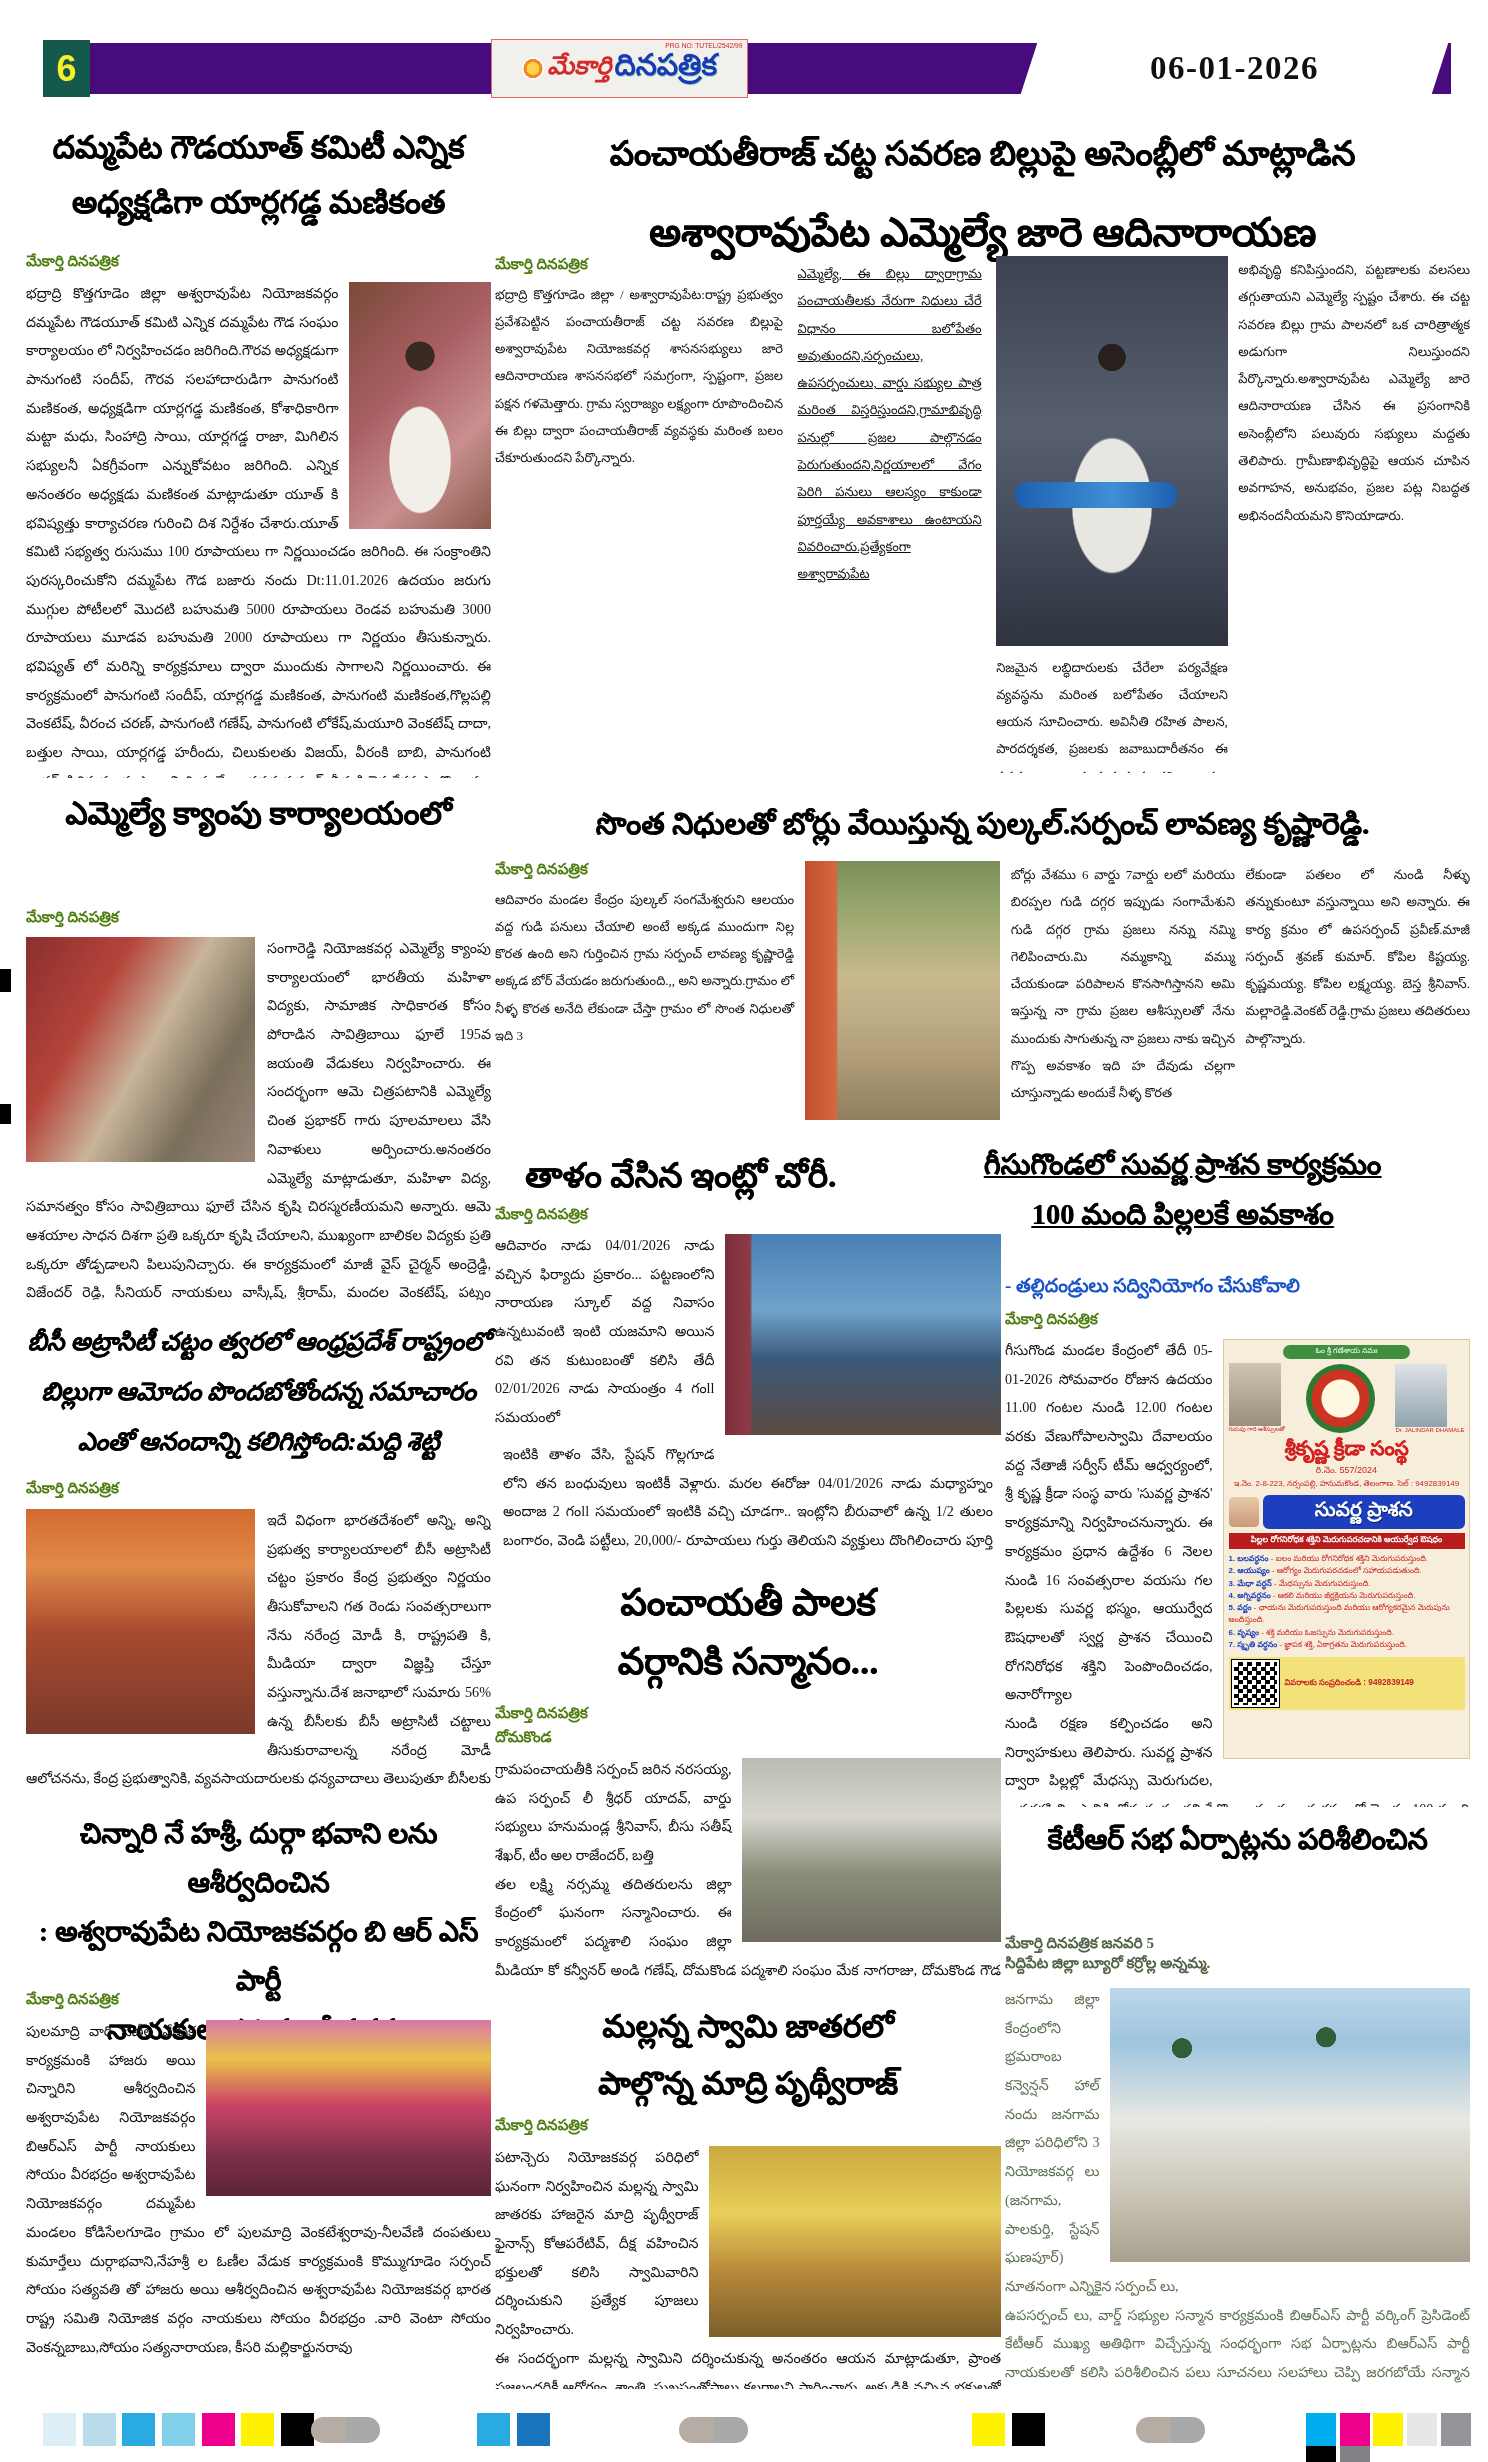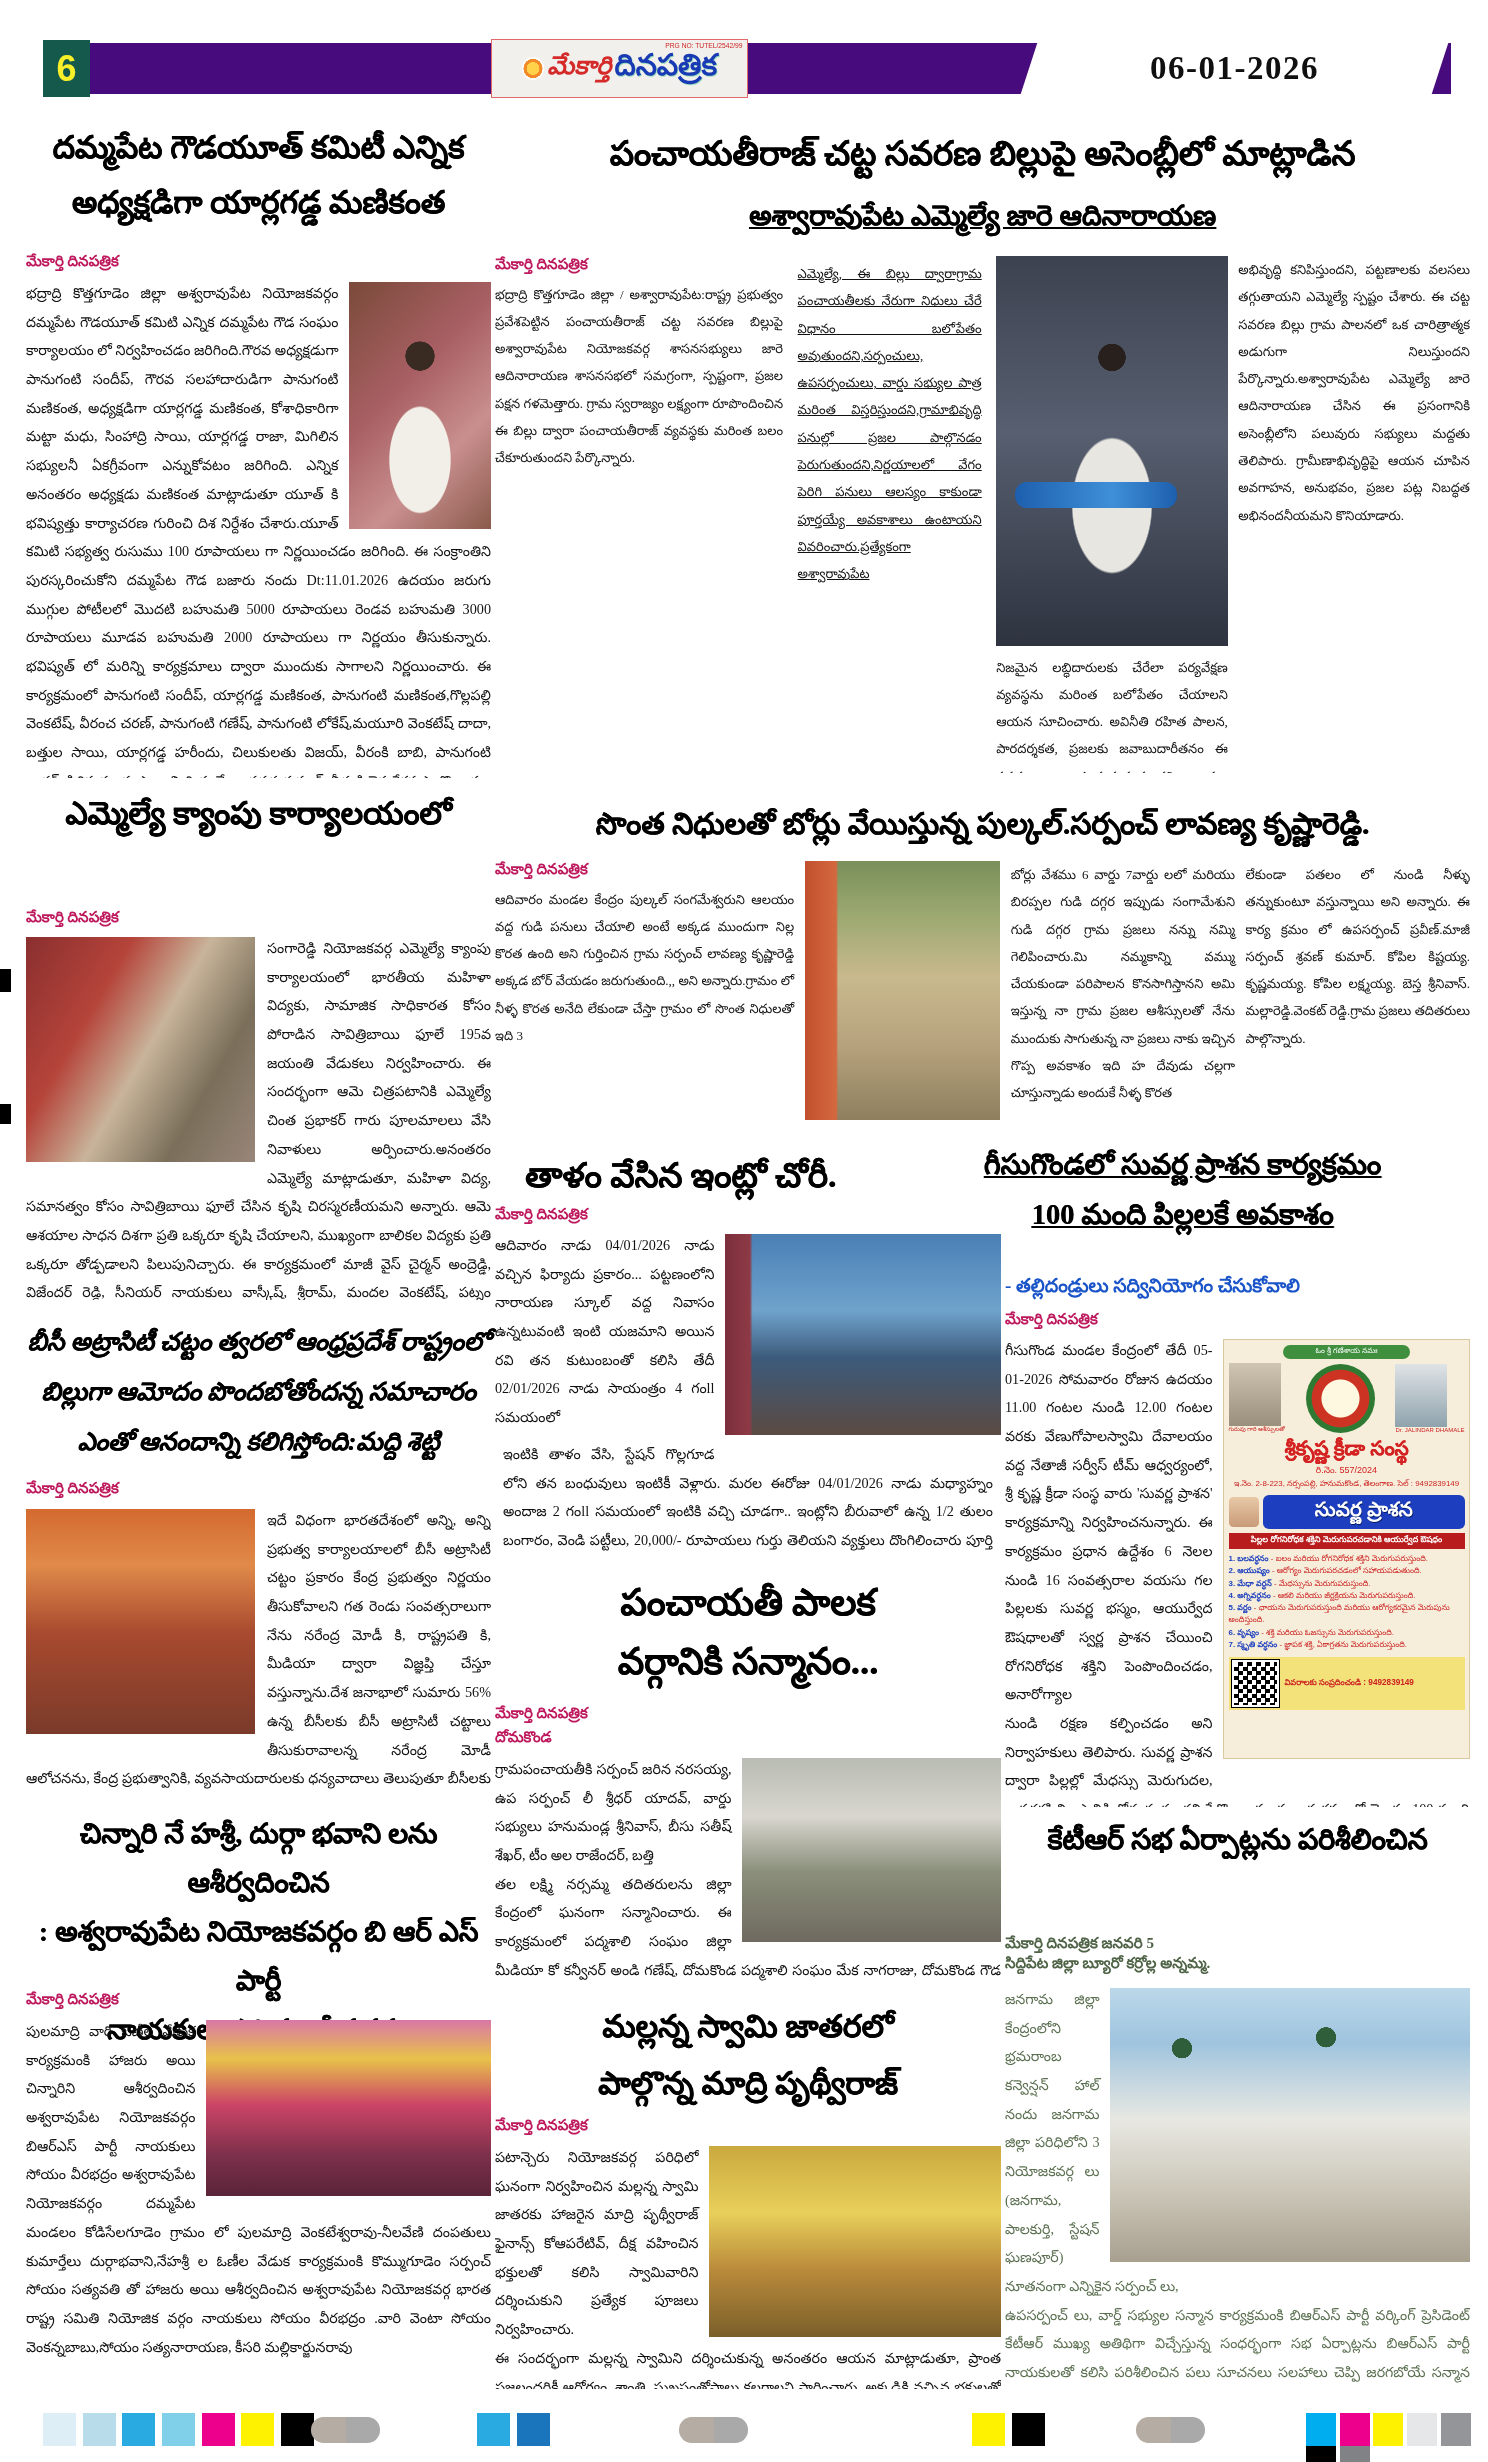--- a/index.html
+++ b/index.html
@@ -20,21 +20,21 @@
      box-shadow:0 0 0 1.5px #fff inset;}
   .logo-script{color:#d42a2a;font-size:25.5px;font-weight:bold;font-style:italic;}
   .logo-main{color:#1a3ab5;font-size:30px;font-weight:bold;text-shadow:0.7px 0.7px 0 #9db;}
   .date-box{left:1029px;top:43px;width:411px;height:51px;background:#ffffff;transform:skewX(-18deg);
      display:flex;align-items:center;justify-content:center;}
   .date-text{transform:skewX(18deg);font-size:33px;font-weight:bold;letter-spacing:1.5px;}
 
   
   .headline{font-weight:bold;color:#000;text-align:center;line-height:1.75;
      text-shadow:0.4px 0 0 #000;}
-  .dateline{font-weight:bold;font-size:15px;color:#be185d;}
+  .dateline{font-weight:bold;font-size:15px;color:#4d7c0f;}
   .body-text{font-size:14.2px;line-height:2.02;text-align:justify;}
   .col-text{font-size:13px;line-height:2.1;text-align:justify;}
   .cols{display:flex;}
 
   
   .photo{background:#9a9a9a;}
   .ph-portrait{width:142px;height:247px;float:right;margin:3px 0 6px 10.5px;
      background:radial-gradient(ellipse 52px 90px at 50% 72%,#f2efe8 58%,transparent 60%),
        radial-gradient(circle 24px at 50% 30%,#3a2b22 60%,transparent 62%),
        linear-gradient(135deg,#7a4a3a,#a85f63 40%,#c98f8f 70%,#8a5a4a);}
@@ -61,21 +61,21 @@
   .ph-mallanna{width:292px;height:191px;float:right;margin:3px 0 6px 10.5px;
      background:linear-gradient(180deg,#caa93f 0%,#e8cf5a 35%,#b98a3a 65%,#7a5f2a 100%);}
   .ph-ktr{width:360px;height:274px;float:right;margin:3px 0 6px 10.5px;
      background:radial-gradient(circle 18px at 20% 22%,#2f5f3a 55%,transparent 57%),
        radial-gradient(circle 18px at 60% 18%,#2f5f3a 55%,transparent 57%),
        linear-gradient(180deg,#bcd8ea 0%,#9fc4de 20%,#e8e8e2 48%,#c9c4b5 76%,#a89f8f 100%);}
 
   
   .hl-a{left:26px;top:120px;width:465px;font-size:31.5px;}
   .hl-main1{left:495px;top:124px;width:975px;font-size:34px;}
-  .hl-main2{left:495px;top:191px;width:975px;font-size:28px;text-decoration:underline;}
+  .hl-main2{left:495px;top:198px;width:975px;font-size:40px;}
   .hl-b{left:26px;top:786px;width:465px;font-size:31.5px;}
   .hl-bore{left:495px;top:798px;width:975px;font-size:30px;}
   .hl-theft{left:495px;top:1146px;width:506px;font-size:34px;text-align:left;padding-left:30px;}
   .hl-suv{left:950px;top:1140px;width:465px;font-size:28.5px;text-decoration:underline;}
   .hl-bc{left:26px;top:1317px;width:465px;font-size:25px;font-style:italic;line-height:2.0;}
   .hl-sanman{left:495px;top:1573px;width:506px;font-size:37px;line-height:1.6;}
   .hl-d{left:26px;top:1809px;width:465px;font-size:28px;line-height:1.75;}
   .hl-ktr{left:1005px;top:1815px;width:465px;font-size:28.5px;}
   .hl-mall{left:495px;top:1999px;width:506px;font-size:31.5px;line-height:1.8;}
   .subhead-blue{left:1005px;top:1275px;width:465px;color:#1a54c9;font-weight:bold;font-size:19px;}

